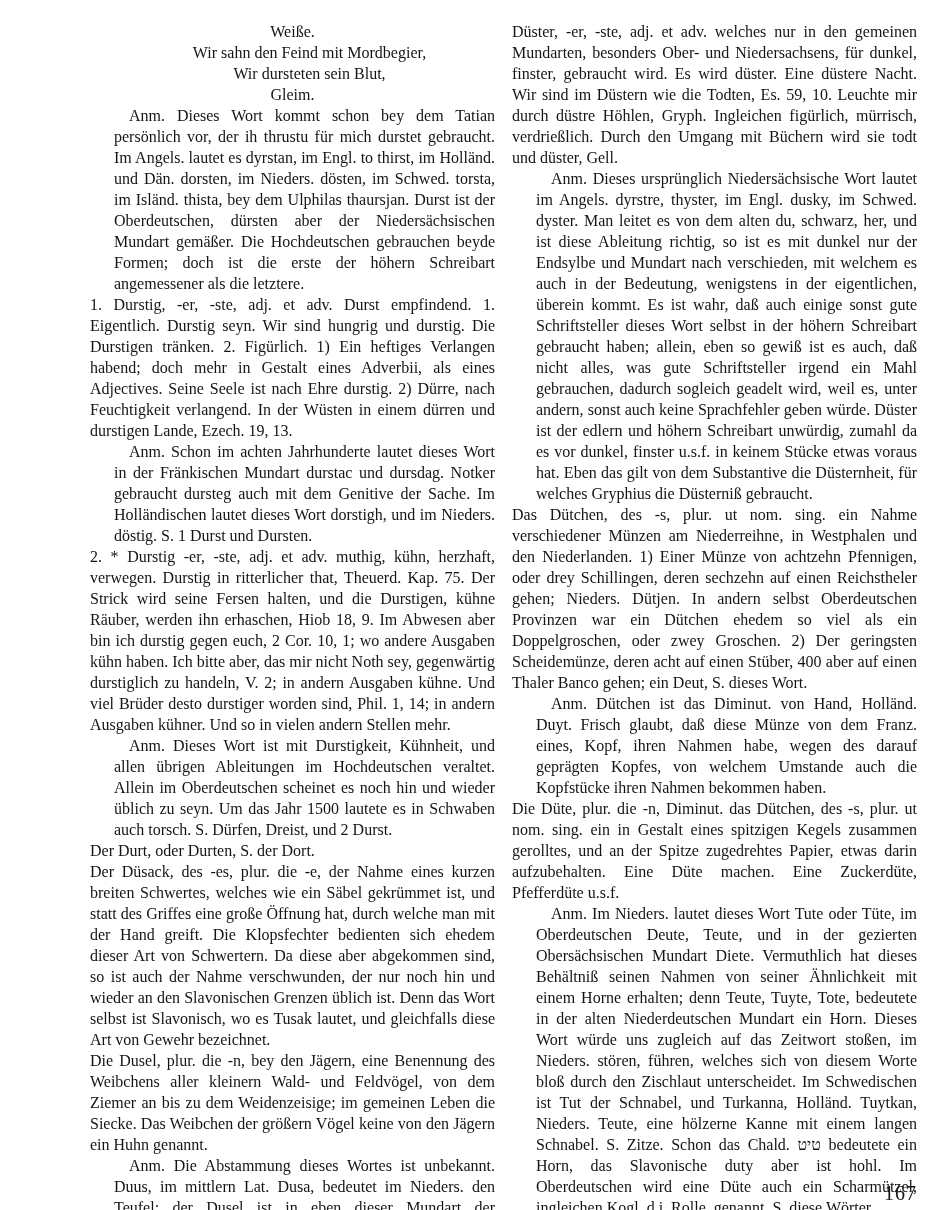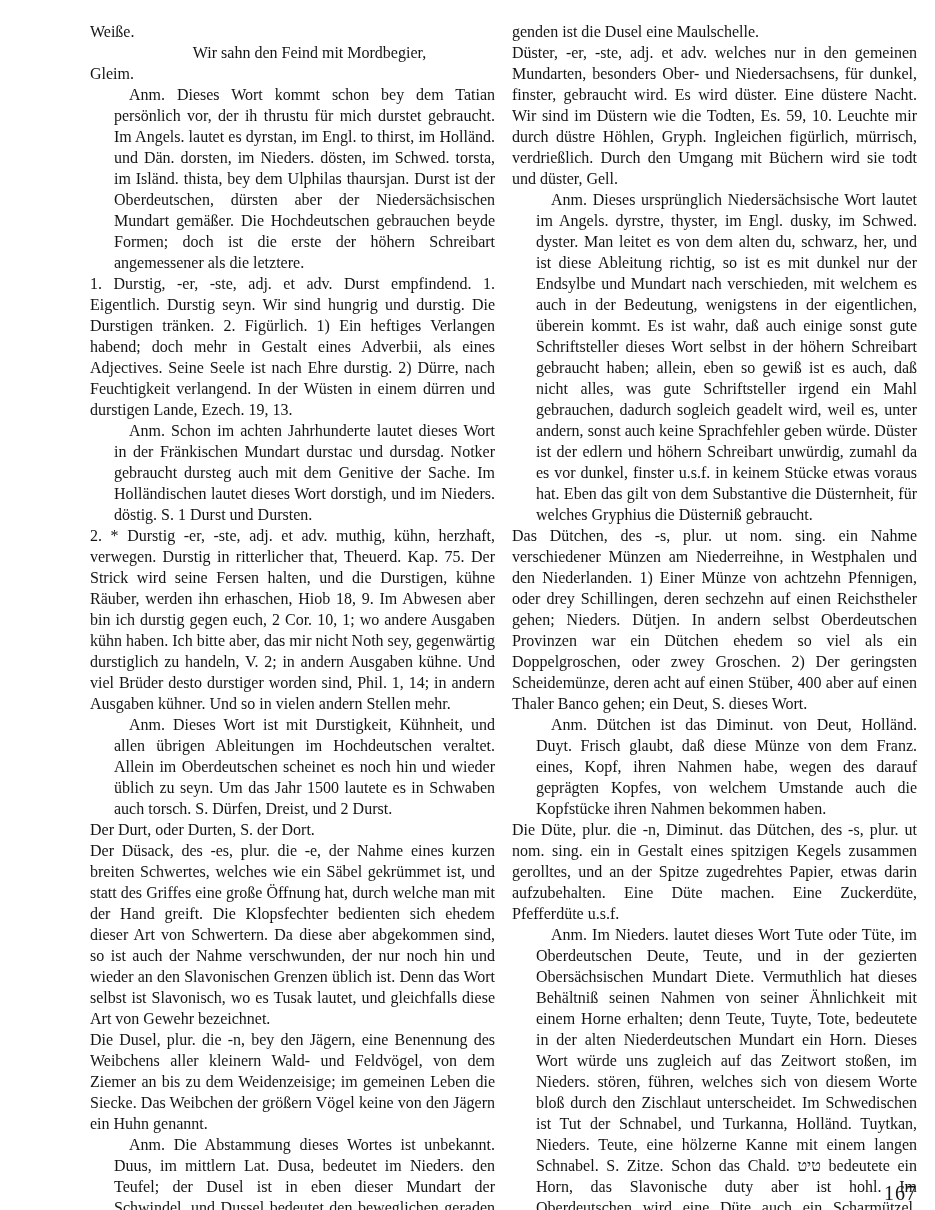--- a/index.html
+++ b/index.html
@@ -15,56 +15,56 @@
   .column{
     position:absolute;top:21px;
     width:405px;
     font-size:16px;
     line-height:21px;
     text-align:justify;
   }
   #col-left{left:90px;}
   #col-right{left:512px;}
   p{margin:0;padding:0;}
-  .p-attribution{text-align:left;}
+  .p-attribution{text-align:center;}
   .p-verse{text-align:center;padding-left:34px;}
   .p-para{text-align:justify;}
   .p-para-indent{text-align:justify;text-indent:15px;margin-left:24px;}
   .s-b{font-weight:normal;}
   .s-i{}
   .page-number{
     position:absolute;
     top:1182px;right:18px;
     font-size:20px;
     letter-spacing:1px;
     margin-left:32px;
   }
 </style>
 </head>
 <body>
 
 <div class="page">
   <div class="column" id="col-left">
       <p class="p-attribution"><span class="s-n">Weiße.</span></p>
       <p class="p-verse"><span class="s-n">Wir sahn den Feind mit Mordbegier,</span></p>
+      <p class="p-verse"><span class="s-n">Wir dursteten sein Blut,</span></p>
       <p class="p-attribution"><span class="s-n">Gleim.</span></p>
       <p class="p-para-indent"><span class="s-n">Anm. Dieses Wort kommt schon bey dem Tatian persönlich vor, der </span><span class="s-i">ih thrustu</span><span class="s-n"> für mich durstet gebraucht. Im Angels. lautet es </span><span class="s-i">dyrstan</span><span class="s-n">, im Engl. </span><span class="s-i">to thirst</span><span class="s-n">, im Holländ. und Dän. </span><span class="s-i">dorsten</span><span class="s-n">, im Nieders. dösten, im Schwed. </span><span class="s-i">torsta</span><span class="s-n">, im Isländ. </span><span class="s-i">thista</span><span class="s-n">, bey dem Ulphilas </span><span class="s-i">thaursjan</span><span class="s-n">. Durst ist der Oberdeutschen, dürsten aber der Niedersächsischen Mundart gemäßer. Die Hochdeutschen gebrauchen beyde Formen; doch ist die erste der höhern Schreibart angemessener als die letztere.</span></p>
       <p class="p-para"><span class="s-b">1. Durstig</span><span class="s-n">, -er, -ste, </span><span class="s-i">adj. et adv.</span><span class="s-n"> Durst empfindend. 1. Eigentlich. Durstig seyn. Wir sind hungrig und durstig. Die Durstigen tränken. 2. Figürlich. 1) Ein heftiges Verlangen habend; doch mehr in Gestalt eines Adverbii, als eines Adjectives. Seine Seele ist nach Ehre durstig. 2) Dürre, nach Feuchtigkeit verlangend. In der Wüsten in einem dürren und durstigen Lande, Ezech. 19, 13.</span></p>
       <p class="p-para-indent"><span class="s-n">Anm. Schon im achten Jahrhunderte lautet dieses Wort in der Fränkischen Mundart </span><span class="s-i">durstac</span><span class="s-n"> und </span><span class="s-i">dursdag</span><span class="s-n">. Notker gebraucht </span><span class="s-i">dursteg</span><span class="s-n"> auch mit dem Genitive der Sache. Im Holländischen lautet dieses Wort </span><span class="s-i">dorstigh</span><span class="s-n">, und im Nieders. döstig. S. 1 Durst und Dursten.</span></p>
       <p class="p-para"><span class="s-n">2. * </span><span class="s-b">Durstig</span><span class="s-n"> -er, -ste, </span><span class="s-i">adj. et adv.</span><span class="s-n"> muthig, kühn, herzhaft, verwegen. Durstig in ritterlicher that, Theuerd. Kap. 75. Der Strick wird seine Fersen halten, und die Durstigen, kühne Räuber, werden ihn erhaschen, Hiob 18, 9. Im Abwesen aber bin ich durstig gegen euch, 2 Cor. 10, 1; wo andere Ausgaben kühn haben. Ich bitte aber, das mir nicht Noth sey, gegenwärtig durstiglich zu handeln, V. 2; in andern Ausgaben kühne. Und viel Brüder desto durstiger worden sind, Phil. 1, 14; in andern Ausgaben kühner. Und so in vielen andern Stellen mehr.</span></p>
       <p class="p-para-indent"><span class="s-n">Anm. Dieses Wort ist mit Durstigkeit, Kühnheit, und allen übrigen Ableitungen im Hochdeutschen veraltet. Allein im Oberdeutschen scheinet es noch hin und wieder üblich zu seyn. Um das Jahr 1500 lautete es in Schwaben auch torsch. S. Dürfen, Dreist, und 2 Durst.</span></p>
       <p class="p-para"><span class="s-b">Der Durt</span><span class="s-n">, oder Durten, S. der Dort.</span></p>
       <p class="p-para"><span class="s-b">Der Düsack</span><span class="s-n">, des -es, </span><span class="s-i">plur.</span><span class="s-n"> die -e, der Nahme eines kurzen breiten Schwertes, welches wie ein Säbel gekrümmet ist, und statt des Griffes eine große Öffnung hat, durch welche man mit der Hand greift. Die Klopsfechter bedienten sich ehedem dieser Art von Schwertern. Da diese aber abgekommen sind, so ist auch der Nahme verschwunden, der nur noch hin und wieder an den Slavonischen Grenzen üblich ist. Denn das Wort selbst ist Slavonisch, wo es </span><span class="s-i">Tusak</span><span class="s-n"> lautet, und gleichfalls diese Art von Gewehr bezeichnet.</span></p>
       <p class="p-para"><span class="s-b">Die Dusel</span><span class="s-n">, </span><span class="s-i">plur.</span><span class="s-n"> die -n, bey den Jägern, eine Benennung des Weibchens aller kleinern Wald- und Feldvögel, von dem Ziemer an bis zu dem Weidenzeisige; im gemeinen Leben die Siecke. Das Weibchen der größern Vögel keine von den Jägern ein Huhn genannt.</span></p>
       <p class="p-para-indent"><span class="s-n">Anm. Die Abstammung dieses Wortes ist unbekannt. Duus, im mittlern Lat. </span><span class="s-i">Dusa</span><span class="s-n">, bedeutet im Nieders. den Teufel; der Dusel ist in eben dieser Mundart der Schwindel, und Dussel bedeutet den beweglichen geraden Baum in den Bauerhäusern, an welchem die beyden Flügel der Haupttühre zusammen schlagen. Bey dem Pictorius bedeutet Düssel eine Bäule, und düsseln schleichen, auf den Zehen gehen. Doch alle diese Wörter geben hier kein Licht. Von dem Nieders. Dusel, der Schwindel, hat man auch das Adverbium duselig, schwindelig, und betäubt, als wenn man schwindelig wäre. In manchen Ge-</span></p>
     </div>
   <div class="column" id="col-right">
-      <p class="p-para"><span class="s-n">genden ist die Dusel eine Maulschelle.</span></p>
       <p class="p-para"><span class="s-b">Düster</span><span class="s-n">, -er, -ste, </span><span class="s-i">adj. et adv.</span><span class="s-n"> welches nur in den gemeinen Mundarten, besonders Ober- und Niedersachsens, für dunkel, finster, gebraucht wird. Es wird düster. Eine düstere Nacht. Wir sind im Düstern wie die Todten, Es. 59, 10. Leuchte mir durch düstre Höhlen, Gryph. Ingleichen figürlich, mürrisch, verdrießlich. Durch den Umgang mit Büchern wird sie todt und düster, Gell.</span></p>
       <p class="p-para-indent"><span class="s-n">Anm. Dieses ursprünglich Niedersächsische Wort lautet im Angels. </span><span class="s-i">dyrstre</span><span class="s-n">, </span><span class="s-i">thyster</span><span class="s-n">, im Engl. </span><span class="s-i">dusky</span><span class="s-n">, im Schwed. </span><span class="s-i">dyster</span><span class="s-n">. Man leitet es von dem alten </span><span class="s-i">du</span><span class="s-n">, schwarz, her, und ist diese Ableitung richtig, so ist es mit dunkel nur der Endsylbe und Mundart nach verschieden, mit welchem es auch in der Bedeutung, wenigstens in der eigentlichen, überein kommt. Es ist wahr, daß auch einige sonst gute Schriftsteller dieses Wort selbst in der höhern Schreibart gebraucht haben; allein, eben so gewiß ist es auch, daß nicht alles, was gute Schriftsteller irgend ein Mahl gebrauchen, dadurch sogleich geadelt wird, weil es, unter andern, sonst auch keine Sprachfehler geben würde. Düster ist der edlern und höhern Schreibart unwürdig, zumahl da es vor dunkel, finster u.s.f. in keinem Stücke etwas voraus hat. Eben das gilt von dem Substantive die Düsternheit, für welches Gryphius die Düsterniß gebraucht.</span></p>
       <p class="p-para"><span class="s-b">Das Dütchen</span><span class="s-n">, des -s, </span><span class="s-i">plur. ut nom. sing.</span><span class="s-n"> ein Nahme verschiedener Münzen am Niederreihne, in Westphalen und den Niederlanden. 1) Einer Münze von achtzehn Pfennigen, oder drey Schillingen, deren sechzehn auf einen Reichstheler gehen; Nieders. Dütjen. In andern selbst Oberdeutschen Provinzen war ein Dütchen ehedem so viel als ein Doppelgroschen, oder zwey Groschen. 2) Der geringsten Scheidemünze, deren acht auf einen Stüber, 400 aber auf einen Thaler Banco gehen; ein Deut, S. dieses Wort.</span></p>
-      <p class="p-para-indent"><span class="s-n">Anm. Dütchen ist das Diminut. von Deut, Holländ. </span><span class="s-i">Duyt</span><span class="s-n">. Frisch glaubt, daß diese Münze von dem Franz. </span><span class="s-i">eines</span><span class="s-n">, Kopf, ihren Nahmen habe, wegen des darauf geprägten Kopfes, von welchem Umstande auch die Kopfstücke ihren Nahmen bekommen haben.</span></p>
+      <p class="p-para-indent"><span class="s-n">Anm. Dütchen ist das Diminut. von Hand, Holländ. </span><span class="s-i">Duyt</span><span class="s-n">. Frisch glaubt, daß diese Münze von dem Franz. </span><span class="s-i">eines</span><span class="s-n">, Kopf, ihren Nahmen habe, wegen des darauf geprägten Kopfes, von welchem Umstande auch die Kopfstücke ihren Nahmen bekommen haben.</span></p>
       <p class="p-para"><span class="s-b">Die Düte</span><span class="s-n">, </span><span class="s-i">plur.</span><span class="s-n"> die -n, Diminut. das Dütchen, des -s, </span><span class="s-i">plur. ut nom. sing.</span><span class="s-n"> ein in Gestalt eines spitzigen Kegels zusammen gerolltes, und an der Spitze zugedrehtes Papier, etwas darin aufzubehalten. Eine Düte machen. Eine Zuckerdüte, Pfefferdüte u.s.f.</span></p>
       <p class="p-para-indent"><span class="s-n">Anm. Im Nieders. lautet dieses Wort Tute oder Tüte, im Oberdeutschen Deute, Teute, und in der gezierten Obersächsischen Mundart Diete. Vermuthlich hat dieses Behältniß seinen Nahmen von seiner Ähnlichkeit mit einem Horne erhalten; denn </span><span class="s-i">Teute</span><span class="s-n">, </span><span class="s-i">Tuyte</span><span class="s-n">, </span><span class="s-i">Tote</span><span class="s-n">, bedeutete in der alten Niederdeutschen Mundart ein Horn. Dieses Wort würde uns zugleich auf das Zeitwort stoßen, im Nieders. stören, führen, welches sich von diesem Worte bloß durch den Zischlaut unterscheidet. Im Schwedischen ist </span><span class="s-i">Tut</span><span class="s-n"> der Schnabel, und </span><span class="s-i">Turkanna</span><span class="s-n">, Holländ. </span><span class="s-i">Tuytkan</span><span class="s-n">, Nieders. Teute, eine hölzerne Kanne mit einem langen Schnabel. S. Zitze. Schon das Chald. טיט bedeutete ein Horn, das Slavonische </span><span class="s-i">duty</span><span class="s-n"> aber ist hohl. Im Oberdeutschen wird eine Düte auch ein Scharmützel, ingleichen Kogl, d.i. Rolle, genannt. S. diese Wörter.</span></p>
       <p class="p-para"><span class="s-b">Düteln</span><span class="s-n">, </span><span class="s-i">verb. reg. act.</span><span class="s-n"> welches nur in einigen Gegenden, besonders Obersachsens, üblich ist. Die Manschetten düteln, sie in Gestalt der Düten sälteln, welches vermittels eines erhitzten Werkzeuges geschiehet, welches man daher das Düdeleisen, und in andern Gegenden die Glocke nennt.</span></p>
     </div>
   <div class="page-number">167</div>
 </div>
 
 </body></html>

